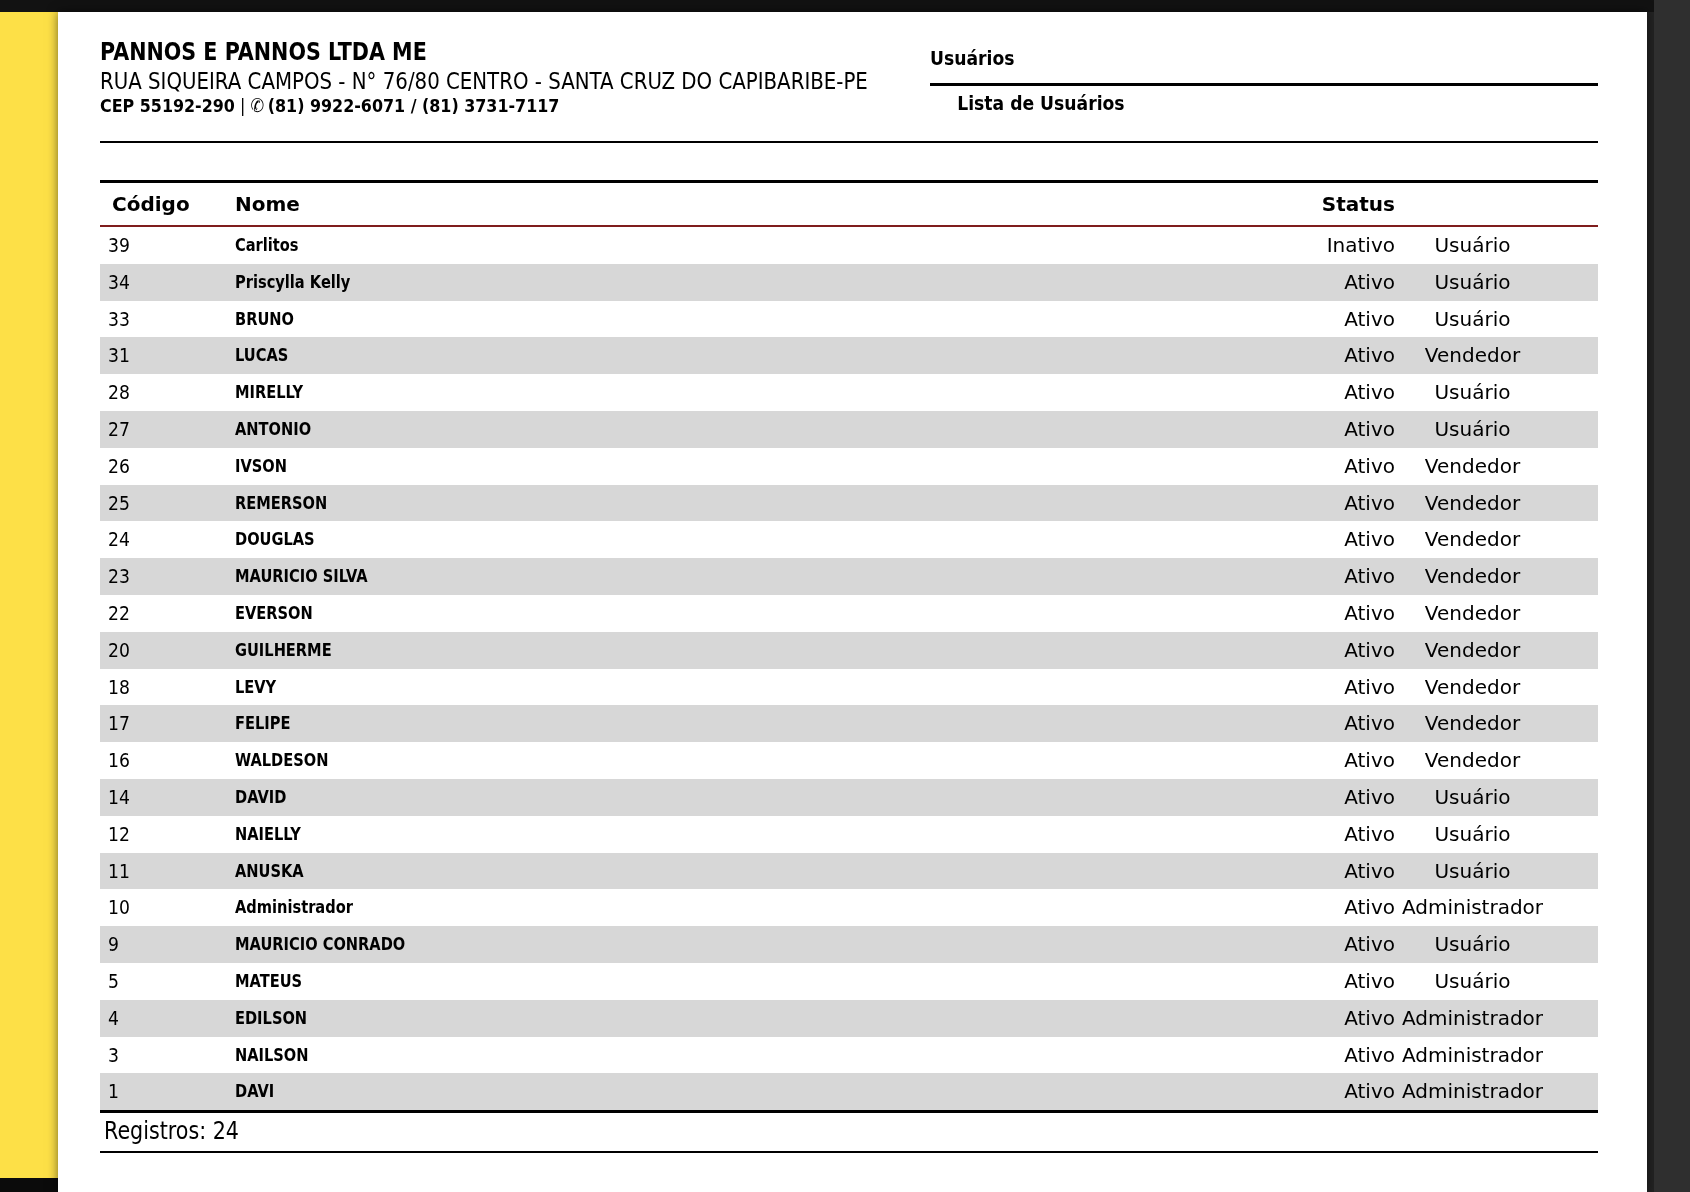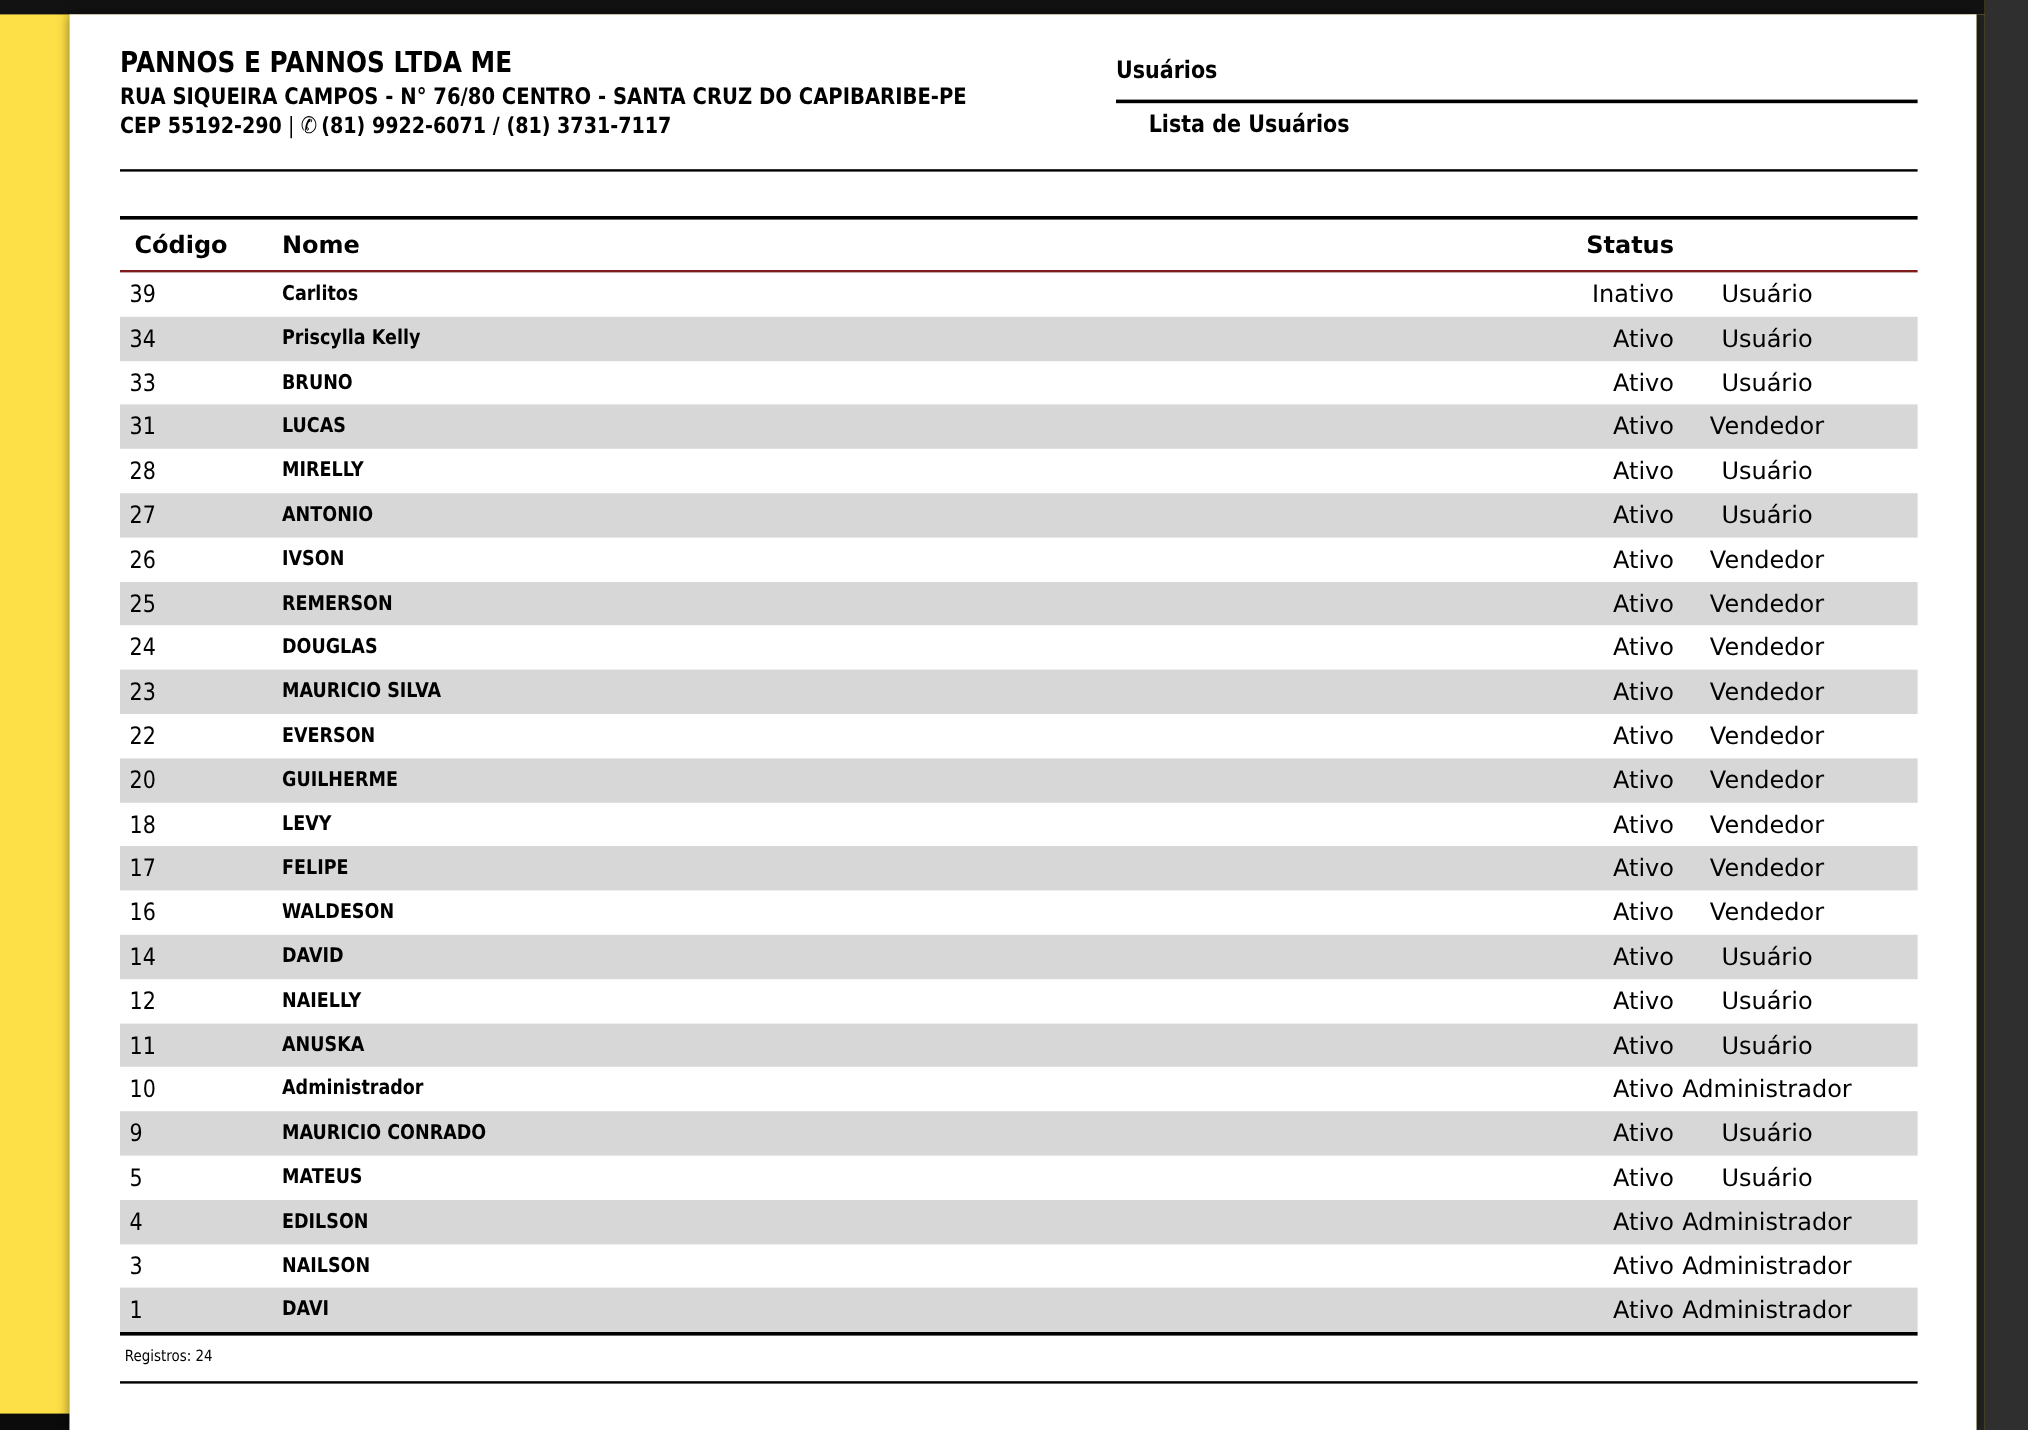--- a/index.html
+++ b/index.html
@@ -20,21 +20,21 @@
     background:#ffffff; box-shadow:0 0 10px rgba(0,0,0,0.55);
   }
 
   
   .cx   { display:inline-block; transform:scaleX(0.86); transform-origin:0 50%; white-space:nowrap; }
   .cx-r { transform-origin:100% 50%; }
 
   
   .company { position:absolute; left:42px; top:24px; }
   .company-name    { font-size:24px; font-weight:bold; line-height:32px; }
-  .company-address { font-size:19px; font-weight:bold; line-height:23px; margin-top:2px; }
+  .company-address { font-size:23px; font-weight:normal; line-height:23px; margin-top:2px; }
   .company-cep     { font-size:18.5px; font-weight:bold; line-height:23px; margin-top:1px; }
   .sep  { font-weight:normal; padding:0 6px; }
   .phone-glyph { font-weight:normal; font-size:19px; padding-right:4px; }
 
   
   .title-block { position:absolute; left:872px; top:28px; width:668px; }
   .title-line  { font-size:20px; font-weight:bold; line-height:36px; padding-bottom:7px; border-bottom:3px solid #000; }
   .subtitle    { font-size:20px; font-weight:bold; line-height:24px; margin-top:5px; }
 
   
@@ -55,21 +55,21 @@
   .rows { position:relative; }
   .row { position:relative; height:36.8px; }
   .row.striped { background:#d7d7d7; }
   .cell { position:absolute; top:0; height:36.8px; line-height:36.8px; font-size:20px; }
   .c-codigo { left:8px;  font-size:20px; }
   .c-nome   { left:135px; font-weight:bold; font-size:17px; }
   .c-status { left:1095px; width:200px; text-align:right; }
   .c-nivel  { left:1245px; width:255px; text-align:center; }
 
   .bottom-rule { height:3px; background:#000; }
-  .registros { height:40px; line-height:36px; font-size:13px; padding-left:4px; border-bottom:2px solid #000; }
+  .registros { height:40px; line-height:36px; font-size:24px; padding-left:4px; border-bottom:2px solid #000; }
 </style>
 </head>
 <body>
 
 <div class="viewport">
   <div class="top-strip"></div>
   <div class="right-shade"></div>
   <div class="bl-corner"></div>
 
   <div class="page">

